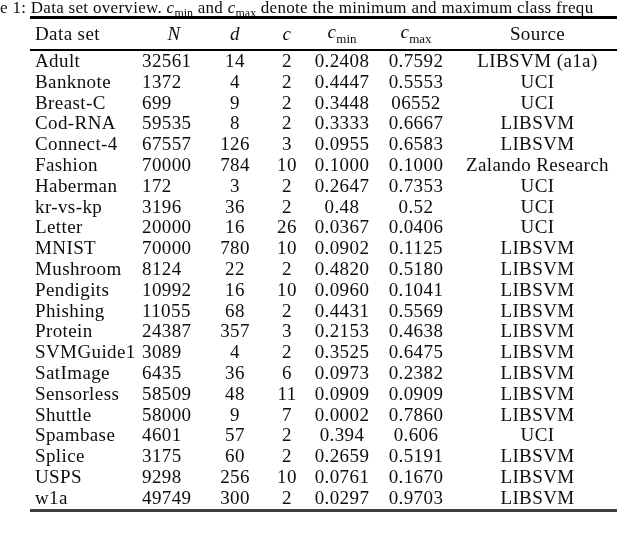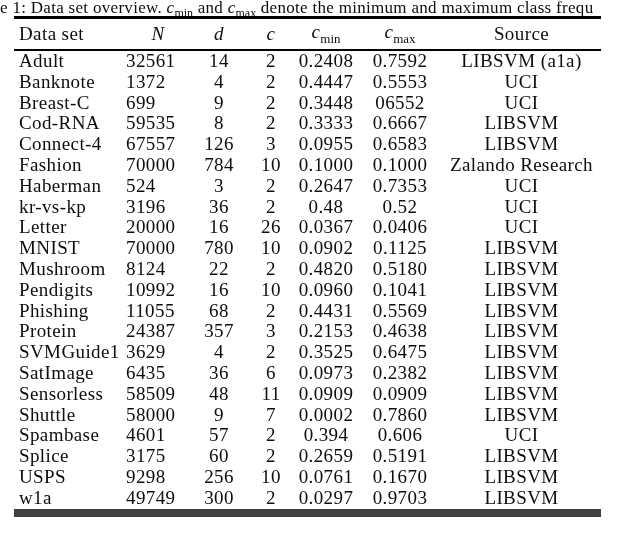--- a/index.html
+++ b/index.html
@@ -23,26 +23,26 @@
   }
   .caption sub {
     font-size: 12px;
     letter-spacing: 0;
   }
   .mathvar {
     font-style: italic;
     font-family: "Liberation Serif", serif;
   }
   table.datatable {
-    margin-left: 14px;
+    margin-left: 30px;
     width: 587px;
     border-collapse: collapse;
     table-layout: fixed;
     border-top: 3px solid #000000;
-    border-bottom: 8px solid #404040;
+    border-bottom: 3px solid #404040;
   }
   thead tr {
     border-bottom: 2px solid #000000;
   }
   th {
     font-weight: normal;
     font-size: 19px;
     letter-spacing: 0.4px;
     height: 30px;
     padding: 0;
@@ -151,21 +151,21 @@
           <td>Fashion</td>
           <td>70000</td>
           <td>784</td>
           <td>10</td>
           <td>0.1000</td>
           <td>0.1000</td>
           <td>Zalando Research</td>
         </tr>
         <tr>
           <td>Haberman</td>
-          <td>524</td>
+          <td>172</td>
           <td>3</td>
           <td>2</td>
           <td>0.2647</td>
           <td>0.7353</td>
           <td>UCI</td>
         </tr>
         <tr>
           <td>kr-vs-kp</td>
           <td>3196</td>
           <td>36</td>
@@ -223,21 +223,21 @@
           <td>Protein</td>
           <td>24387</td>
           <td>357</td>
           <td>3</td>
           <td>0.2153</td>
           <td>0.4638</td>
           <td>LIBSVM</td>
         </tr>
         <tr>
           <td>SVMGuide1</td>
-          <td>3629</td>
+          <td>3089</td>
           <td>4</td>
           <td>2</td>
           <td>0.3525</td>
           <td>0.6475</td>
           <td>LIBSVM</td>
         </tr>
         <tr>
           <td>SatImage</td>
           <td>6435</td>
           <td>36</td>

